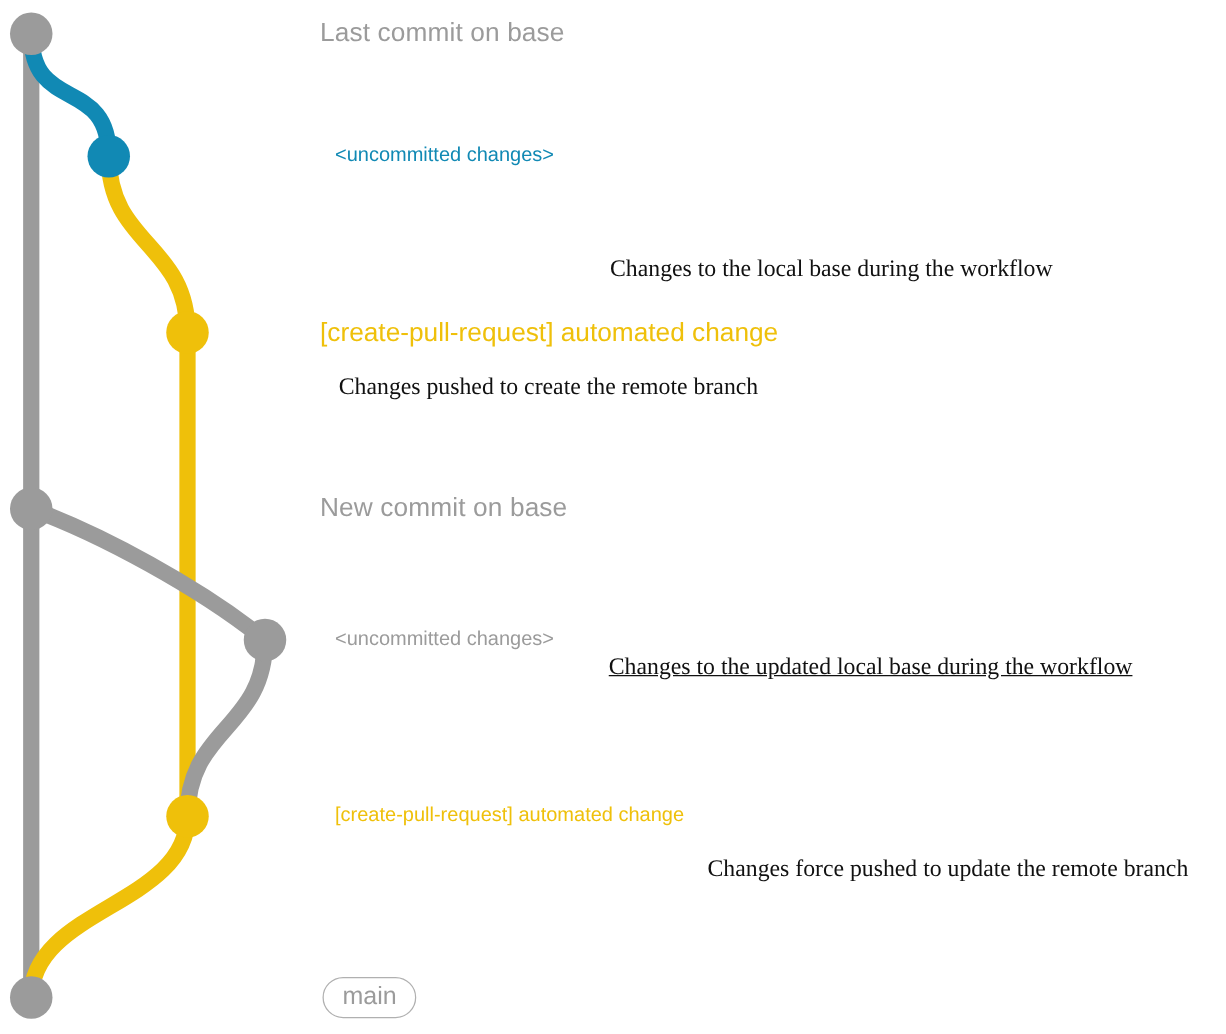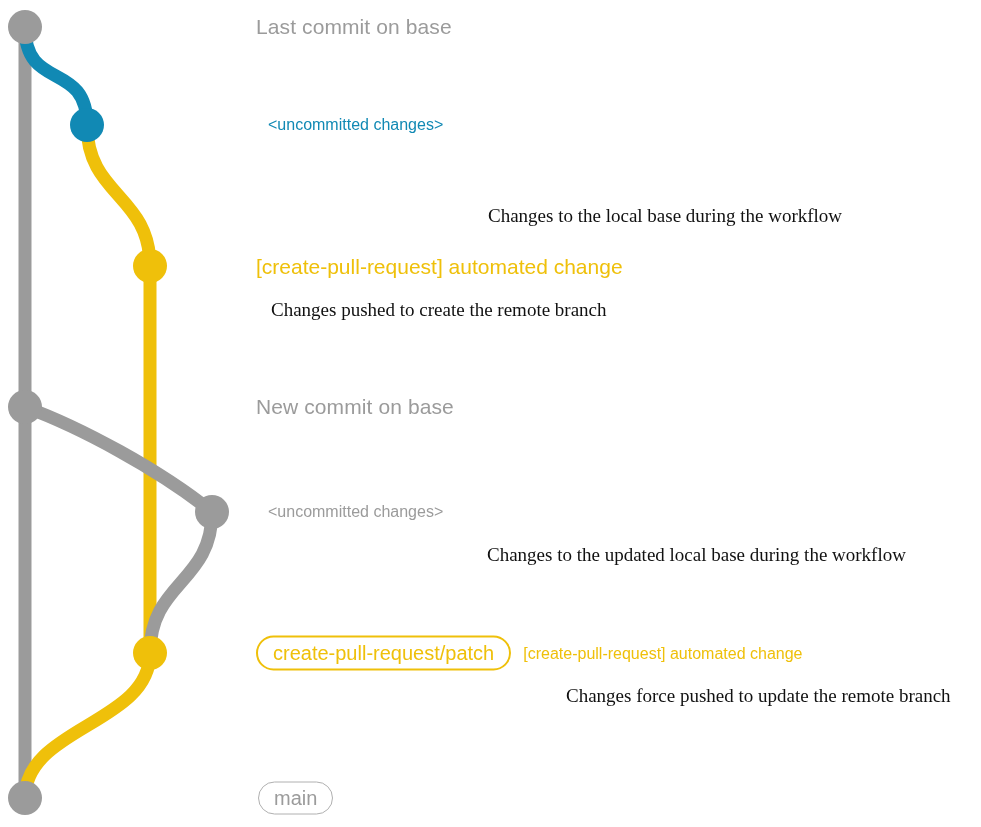--- a/index.html
+++ b/index.html
@@ -127,23 +127,22 @@
 </div>
 <div class="description" style="left:271px; top:299px;">Changes pushed to create the remote branch</div>
 
 <div class="row" style="left:256px; top:407px; transform:translateY(-50%);">
   <span class="heading-text">New commit on base</span>
 </div>
 
 <div class="row" style="left:256px; top:512px; transform:translateY(-50%);">
   <span class="subject gray">&lt;uncommitted changes&gt;</span>
 </div>
-<div class="description" style="left:487px; top:544px;">Changes to the updated local base during the workflow</div>
+<div class="description" style="left:487px; top:523px;text-decoration:underline;">Changes to the updated local base during the workflow</div>
 
 <div class="row" style="left:256px; top:653px; transform:translateY(-50%);">
-  <span class="badge yellow">create-pull-request/patch</span>
   <span class="subject yellow">[create-pull-request] automated change</span>
 </div>
 <div class="description" style="left:566px; top:685px;text-align:center;">Changes force pushed to update the remote branch</div>
 
 <div class="row" style="left:258px; top:798px; transform:translateY(-50%);gap:38px;">
   <span class="badge gray">main</span>
 </div>
 
 </body></html>

